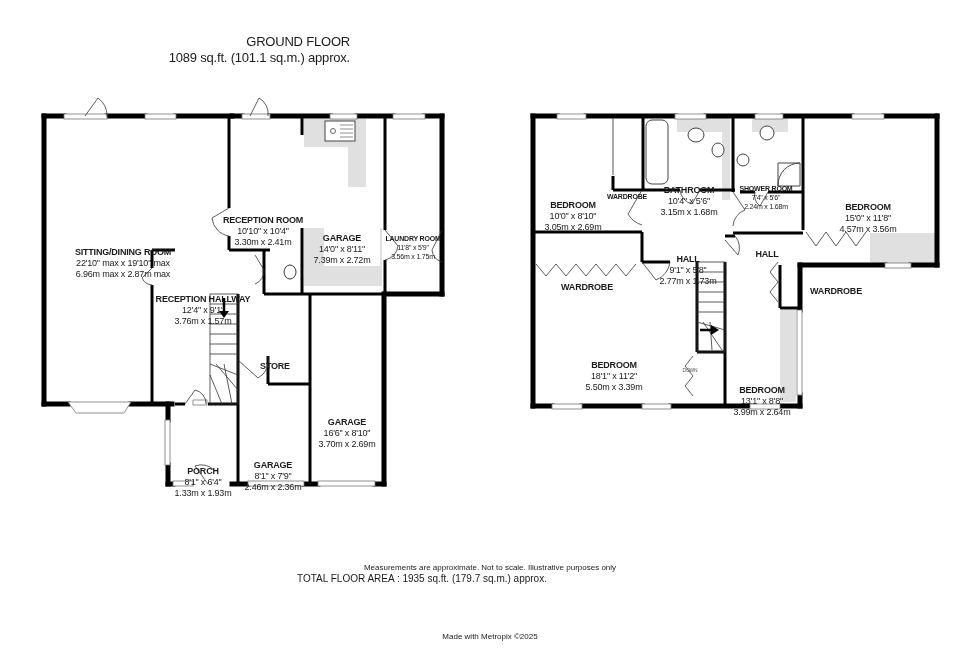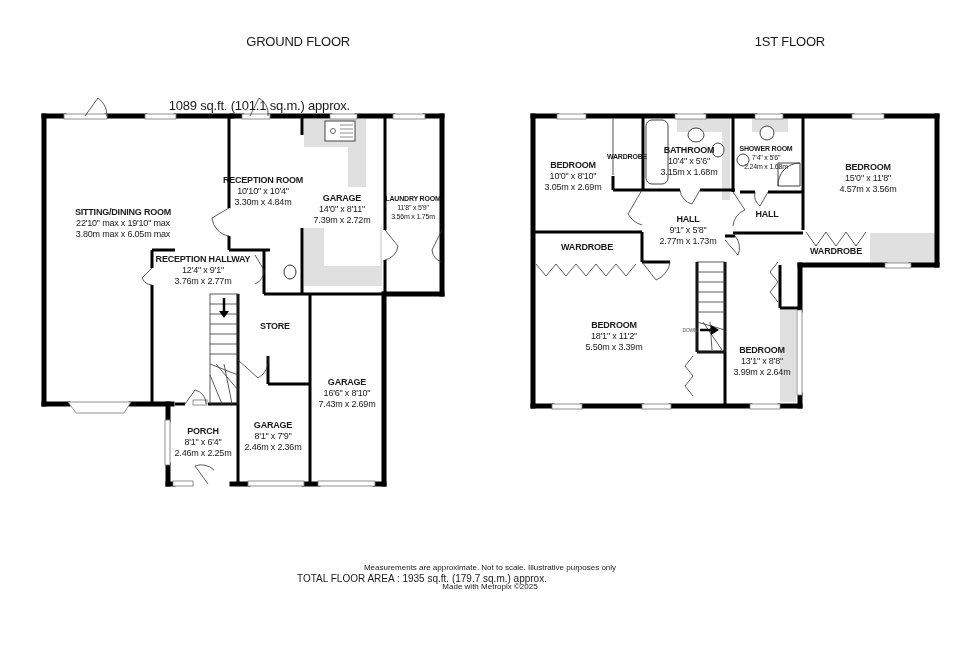--- a/index.html
+++ b/index.html
@@ -1,37 +1,36 @@
 <!DOCTYPE html>
 <html><head>
 <meta charset="utf-8">
 <style>
   html, body { margin:0; padding:0; background:#ffffff; }
   body { width:980px; height:653px; position:relative; overflow:hidden; font-family:"Liberation Sans", sans-serif; color:#1a1a1a; }
   .title { position:absolute; text-align:right; font-size:13px; line-height:16px; letter-spacing:-0.2px; }
   .title .t1 { display:block; }
-  .title .t2 { display:block;margin-top:48px; }
+  .title .t2 { display:block; }
   svg.plan { position:absolute; left:0; top:0; }
-  .lbl { position:absolute; text-align:center; font-size:9px; line-height:11px; transform:translateX(-50%); white-space:nowrap; font-weight:bold; letter-spacing:-0.2px; }
+  .lbl { position:absolute; text-align:center; font-size:9px; line-height:11px; transform:translateX(-50%); white-space:nowrap; font-weight:bold; letter-spacing:-0.2px;margin-top:40px; }
   .lbl span { display:block; font-weight:normal; }
   .lbl .n { font-weight:bold; }
   .lbl.small { font-size:7px; line-height:9px; }
   .footer { position:absolute; left:0; width:980px; text-align:center; }
   .footer .total { font-size:10px; line-height:14px; position:absolute; top:572px; left:4px; width:836px; }
   .footer .note { font-size:8px; line-height:10px; position:absolute; left:0; width:980px; }
 </style>
 </head>
 <body>
 
 <div class="title" style="left:150px; top:34px; width:200px;">
   <span class="t1">GROUND FLOOR</span>
   <span class="t2">1089 sq.ft. (101.1 sq.m.) approx.</span>
 </div>
 <div class="title" style="left:615px; top:34px; width:210px;">
-  <span class="t1">1ST FLOOR</span>
 </div>
 
 <svg class="plan" width="980" height="653" viewBox="0 0 980 653">
   <g>
 
     <rect x="304" y="119" width="62" height="28" fill="#e0e0e0"></rect>
     <rect x="348" y="119" width="18" height="68" fill="#e0e0e0"></rect>
     <rect x="304" y="228" width="78" height="58" fill="#e0e0e0"></rect>
     <rect x="324" y="228" width="56" height="38" fill="#ffffff"></rect>
 
@@ -231,59 +230,59 @@
       <path d="M768 192 L760 206 A14 14 0 0 1 755 192"></path>
       <path d="M642 262 L656 280 A22 22 0 0 0 670 262"></path>
       <path d="M725 240 L738 255 A18 18 0 0 0 735 236"></path>
     </g>
   </g>
 </svg>
 
 <div class="lbl" style="left:123px; top:207px;">
   <span class="n">SITTING/DINING ROOM</span>
   <span>22'10" max x 19'10" max</span>
-  <span>3.80m max x 6.05m max</span>
+  <span>6.96m max x 2.87m max</span>
 </div>
 <div class="lbl" style="left:263px; top:175px;">
   <span class="n">RECEPTION ROOM</span>
   <span>10'10" x 10'4"</span>
-  <span>3.30m x 4.84m</span>
+  <span>3.30m x 2.41m</span>
 </div>
 <div class="lbl" style="left:342px; top:193px;">
   <span class="n">GARAGE</span>
   <span>14'0" x 8'11"</span>
   <span>7.39m x 2.72m</span>
 </div>
 <div class="lbl small" style="left:413px; top:194px;">
   <span class="n">LAUNDRY ROOM</span>
   <span>11'8" x 5'9"</span>
   <span>3.56m x 1.75m</span>
 </div>
 <div class="lbl" style="left:203px; top:254px;">
   <span class="n">RECEPTION HALLWAY</span>
   <span>12'4" x 9'1"</span>
-  <span>3.76m x 2.77m</span>
+  <span>3.76m x 1.57m</span>
 </div>
 <div class="lbl" style="left:275px; top:321px;">
   <span class="n">STORE</span>
 </div>
 <div class="lbl" style="left:273px; top:420px;">
   <span class="n">GARAGE</span>
   <span>8'1" x 7'9"</span>
   <span>2.46m x 2.36m</span>
 </div>
 <div class="lbl" style="left:347px; top:377px;">
   <span class="n">GARAGE</span>
   <span>16'6" x 8'10"</span>
-  <span>7.43m x 2.69m</span>
+  <span>3.70m x 2.69m</span>
 </div>
 <div class="lbl" style="left:203px; top:426px;">
   <span class="n">PORCH</span>
   <span>8'1" x 6'4"</span>
-  <span>2.46m x 2.25m</span>
+  <span>1.33m x 1.93m</span>
 </div>
 
 <div class="lbl" style="left:573px; top:160px;">
   <span class="n">BEDROOM</span>
   <span>10'0" x 8'10"</span>
   <span>3.05m x 2.69m</span>
 </div>
 <div class="lbl small" style="left:627px; top:152px;">
   <span class="n">WARDROBE</span>
 </div>
@@ -324,14 +323,14 @@
 <div class="lbl" style="left:762px; top:345px;">
   <span class="n">BEDROOM</span>
   <span>13'1" x 8'8"</span>
   <span>3.99m x 2.64m</span>
 </div>
 <div class="lbl small" style="left:690px; top:326px; font-weight:normal; font-size:5px; color:#555;">DOWN</div>
 
 <div class="footer">
   <div class="total">TOTAL FLOOR AREA : 1935 sq.ft. (179.7 sq.m.) approx.</div>
   <div class="note" style="top:563px;">Measurements are approximate.  Not to scale.  Illustrative purposes only</div>
-  <div class="note" style="top:582px;">Made with Metropix ©2025</div>
+  <div class="note" style="top:632px;">Made with Metropix ©2025</div>
 </div>
 
 </body></html>

